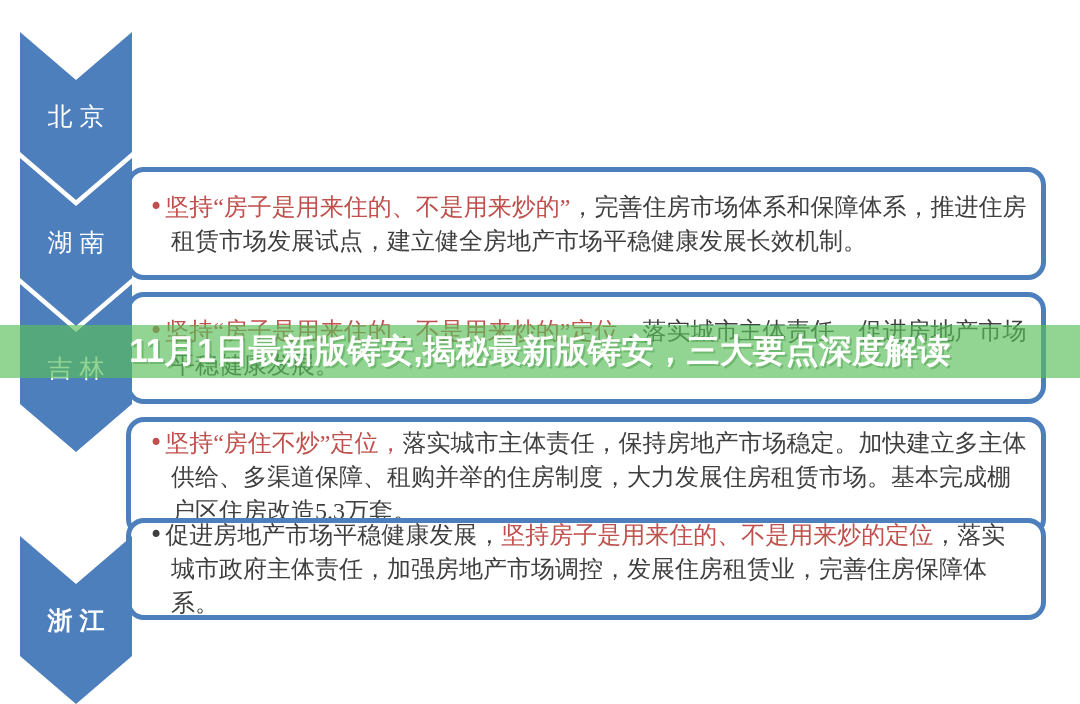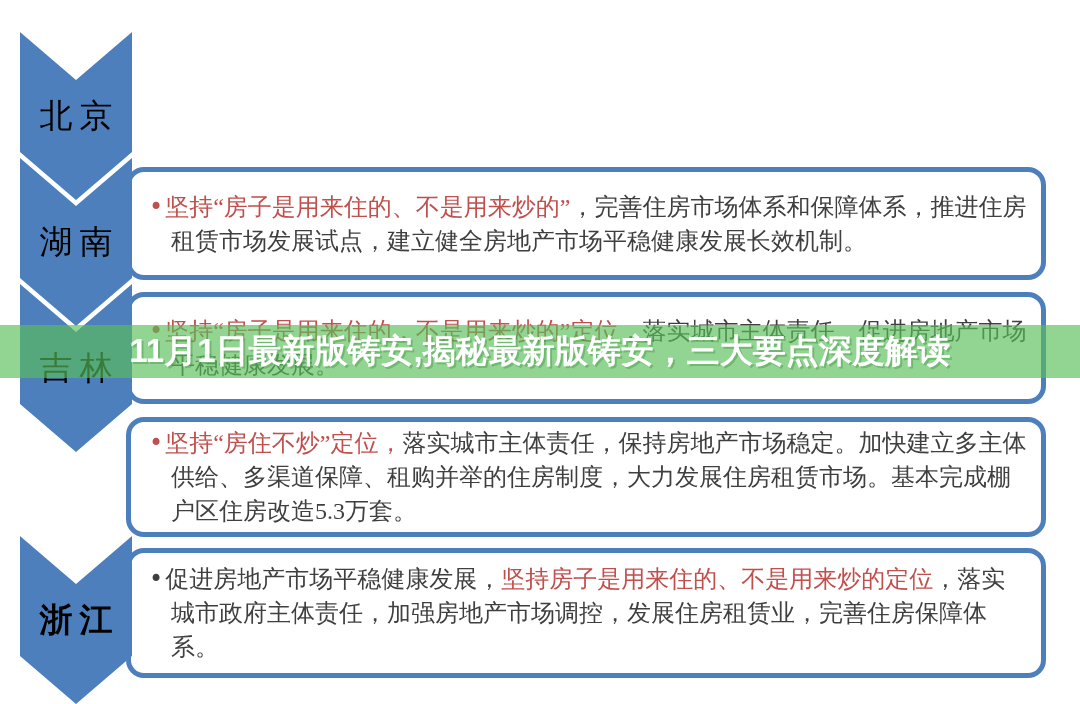--- a/index.html
+++ b/index.html
@@ -18,21 +18,21 @@
     background:#ffffff;
     border:5px solid var(--accent_blue,#4E7FBD);
     border-radius:18px;
     display:flex;align-items:center;
     z-index:1;
   }
   .box1{top:42px;height:100px;}
   .box2{top:167px;height:113px;}
   .box3{top:292px;height:112px;}
   .box4{top:417px;height:120px;}
-  .box5{top:548px;height:130px;}
+  .box5{top:518px;height:102px;}
   .policy{
     margin:0;
     padding:0 14px 0 40px;
     text-indent:-22px;
     font-size:24px;
     line-height:34px;
     color:var(--text_dark,#3F3F3F);
     width:100%;
   }
   .bullet{font-family:"DejaVu Sans",sans-serif;margin-right:2px;}
@@ -43,22 +43,22 @@
     position:absolute;
     left:20px;width:112px;height:168px;
     background:var(--accent_blue,#4E7FBD);
     clip-path:polygon(0 0,50% 28.5%,100% 0,100% 71.5%,50% 100%,0 71.5%);
     display:flex;align-items:center;justify-content:center;
     z-index:2;
   }
   .chev1{top:32px;} .chev2{top:158px;} .chev3{top:284px;}
   .chev4{top:410px;} .chev5{top:536px;font-weight:bold;}
   .prov{
-    color:#000000;
-    font-size:33px;
+    color:#ffffff;
+    font-size:25px;
     letter-spacing:7px;
     padding-left:7px; 
     white-space:nowrap;
   }
   
   .banner{
     position:absolute;
     left:0;top:325px;
     width:1080px;height:53px;
     background:var(--banner_overlay,rgba(88,190,88,0.65));

